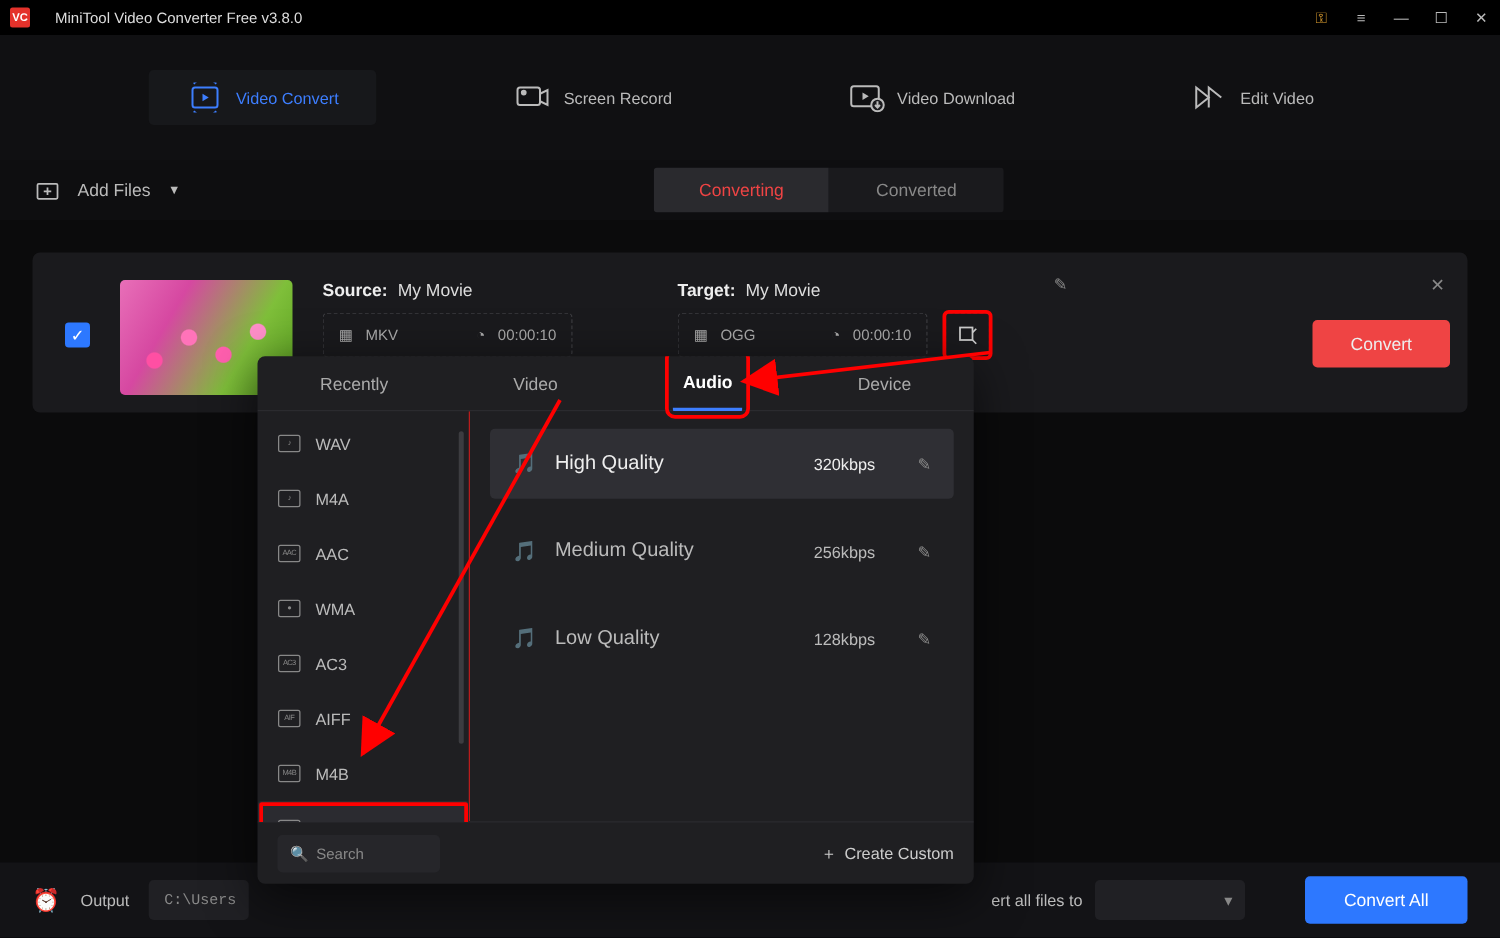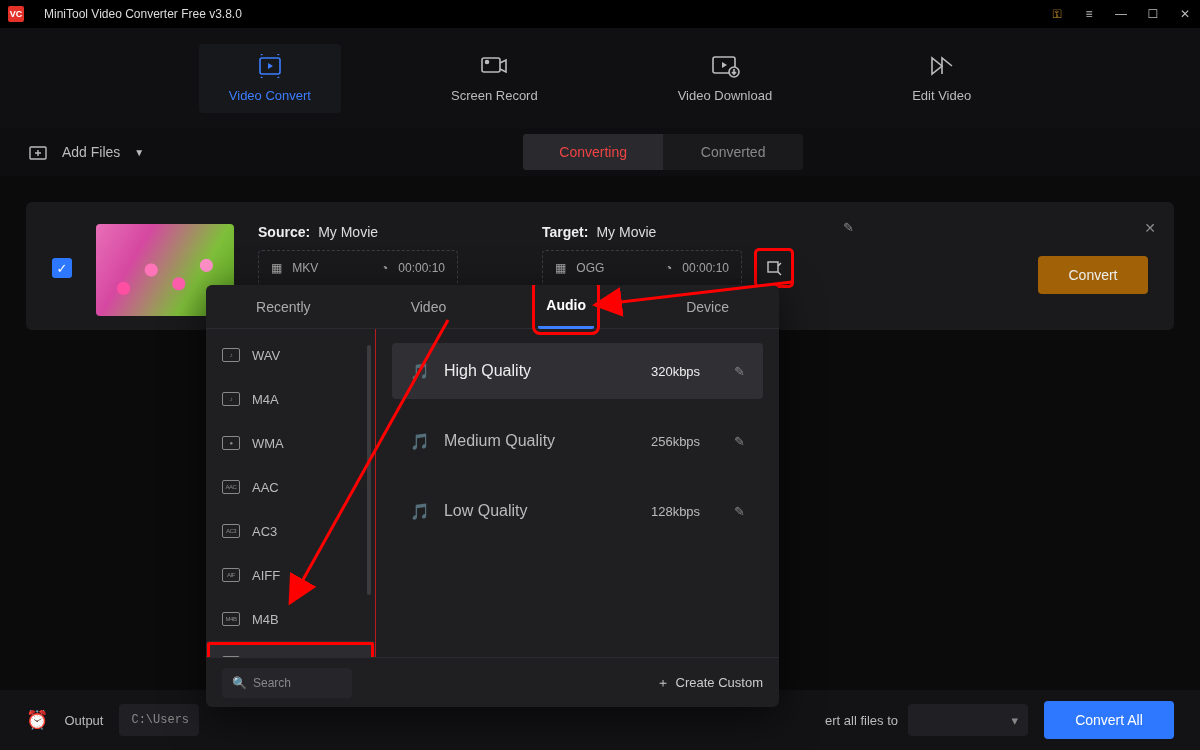--- a/index.html
+++ b/index.html
@@ -9,21 +9,21 @@
   .titlebar { height:28px; background:#000; display:flex; align-items:center; padding:0 8px; justify-content:space-between;}
   .titlebar-left { display:flex; align-items:center; gap:20px; }
   .logo { width:16px; height:16px; background:#e4322b; border-radius:2px; display:flex; align-items:center; justify-content:center; font-size:9px; font-weight:bold; color:#fff;}
   .titlebar-title { font-size:12px; color:#ddd;}
   .titlebar-right { display:flex; align-items:center; gap:18px; color:#bbb;}
   .tb-icon { width:14px; display:inline-flex; justify-content:center; cursor:pointer; font-size:12px;}
   .key-icon { color:#e0a030; font-size:12px;}
 
   
   .nav { height:100px; display:flex; justify-content:center; gap:80px; align-items:center; background:#101012;}
-  .nav-item { display:flex; flex-direction:column; align-items:center; gap:10px; color:#bbb; font-size:13px; cursor:pointer; padding:10px 30px; border-radius:4px;}
+  .nav-item { display:flex; align-items:center; gap:10px; color:#bbb; font-size:13px; cursor:pointer; padding:10px 30px; border-radius:4px;}
   .nav-item.active { color:#3d7eff; background:#17181b;}
   .nav-icon { width:30px; height:24px; }
 
   
   .toolbar { height:48px; display:flex; align-items:center; padding:0 28px; gap:10px; background:#0e0e10;}
   .add-files { display:flex; align-items:center; gap:14px; color:#bbb; font-size:14px; cursor:pointer;}
   .spacer { flex:1; }
   .segment { display:flex; border-radius:3px; overflow:hidden; }
   .seg-btn { width:140px; height:36px; display:flex; align-items:center; justify-content:center; font-size:14px; cursor:pointer; background:#1a1a1d; color:#888;}
   .seg-btn.active { background:#2a2a2e; color:#ef4444;}
@@ -42,21 +42,21 @@
   .label-row { font-size:14px; color:#ddd;}
   .label-row .k { color:#eee; font-weight:600; margin-right:8px;}
   .chip { border:1px dashed #3c3c40; border-radius:4px; height:36px; width:200px; display:flex; align-items:center; padding:0 12px; gap:10px; font-size:12px; color:#aaa;}
   .chip .fmt { min-width:34px;}
   .chip .dur-icon { margin-left:auto;}
   .target-row { display:flex; align-items:center; gap:14px;}
   .settings-btn { width:36px; height:36px; border:1px dashed #3c3c40; border-radius:4px; display:flex; align-items:center; justify-content:center; cursor:pointer;}
   .red-box { outline:3px solid #ff0000; outline-offset:-1px; border-radius:3px;}
   .edit-icon { position:absolute; top:18px; right:320px; color:#888; cursor:pointer; font-size:13px;}
   .close-x { position:absolute; right:18px; top:18px; color:#888; cursor:pointer; font-size:14px;}
-  .convert-btn { position:absolute; right:26px; top:54px; background:#a16207; color:#eee; width:110px; height:38px; border-radius:4px; display:flex; align-items:center; justify-content:center; font-size:14px; cursor:pointer;}
+  .convert-btn { position:absolute; right:14px; top:54px; background:#ef4444; color:#eee; width:110px; height:38px; border-radius:4px; display:flex; align-items:center; justify-content:center; font-size:14px; cursor:pointer;}
 
   
   .popup { position:absolute; left:206px; top:285px; width:573px; height:422px; background:#1f1f22; border-radius:6px; box-shadow:0 10px 40px rgba(0,0,0,.6); display:flex; flex-direction:column; overflow:hidden; z-index:5;}
   .popup-tabs { height:44px; display:flex; align-items:center; justify-content:space-around; border-bottom:1px solid #2b2b2f;}
   .ptab { font-size:14px; color:#aaa; cursor:pointer; height:44px; display:flex; align-items:center; padding:0 8px;}
   .ptab.active { color:#fff; font-weight:600; border-bottom:3px solid #3d7eff;}
   .ptab.audio-red { outline:3px solid #ff0000; outline-offset:3px; border-radius:2px;}
   .popup-body { flex:1; display:flex; overflow:hidden;}
   .fmt-list { width:170px; border-right:1px solid #b91c1c; overflow-y:auto; padding:4px 0;}
   .fmt-item { height:44px; display:flex; align-items:center; gap:12px; padding:0 16px; font-size:13px; color:#bbb; cursor:pointer;}
@@ -74,21 +74,21 @@
   .search-box { display:flex; align-items:center; gap:6px; background:#26262a; border-radius:4px; height:30px; padding:0 10px; font-size:12px; color:#888; width:130px; cursor:text;}
   .create-custom { margin-left:auto; display:flex; align-items:center; gap:6px; font-size:13px; color:#ccc; cursor:pointer;}
 
   
   .bottombar { position:absolute; bottom:0; left:0; right:0; height:60px; background:#131316; display:flex; align-items:center; padding:0 26px; gap:16px;}
   .clock { color:#888; font-size:18px;}
   .out-label { font-size:13px; color:#bbb;}
   .out-path { background:#202024; height:32px; border-radius:4px; padding:0 12px; font-size:12px; color:#888; display:flex; align-items:center; width:80px; overflow:hidden;font-family:Liberation Mono, monospace;}
   .convert-all-select { margin-left:auto; display:flex; align-items:center; gap:10px; font-size:13px; color:#bbb;}
   .sel-box { background:#202024; width:120px; height:32px; border-radius:4px; display:flex; align-items:center; justify-content:flex-end; padding:0 10px; color:#888; cursor:pointer;}
-  .convert-all-btn { background:#2d78ff; color:#fff; width:130px; height:38px; border-radius:4px; display:flex; align-items:center; justify-content:center; font-size:14px; font-weight:500; cursor:pointer;}
+  .convert-all-btn { background:#2d78ff; color:#fff; width:130px; height:38px; border-radius:4px; display:flex; align-items:center; justify-content:center; font-size:14px; font-weight:500; cursor:pointer;margin-left:32px;}
 
   
   .overlay { position:absolute; inset:0; pointer-events:none; z-index:10;}
 
   
   .fmt-scroll-track { position:absolute; left:367px; top:345px; width:4px; height:250px; background:#3c3c40; border-radius:2px; z-index:6;}
 </style>
 </head>
 <body>
 
@@ -209,26 +209,26 @@
     <div class="fmt-list">
       <div class="fmt-item">
           <span class="fmt-icon">♪</span>
           <span>WAV</span>
         </div>
       <div class="fmt-item">
           <span class="fmt-icon">♪</span>
           <span>M4A</span>
         </div>
       <div class="fmt-item">
+          <span class="fmt-icon">AAC</span>
+          <span>AAC</span>
+        </div>
+      <div class="fmt-item">
           <span class="fmt-icon">●</span>
           <span>WMA</span>
-        </div>
-      <div class="fmt-item">
-          <span class="fmt-icon">AAC</span>
-          <span>AAC</span>
         </div>
       <div class="fmt-item">
           <span class="fmt-icon">AC3</span>
           <span>AC3</span>
         </div>
       <div class="fmt-item">
           <span class="fmt-icon">AIF</span>
           <span>AIFF</span>
         </div>
       <div class="fmt-item">

